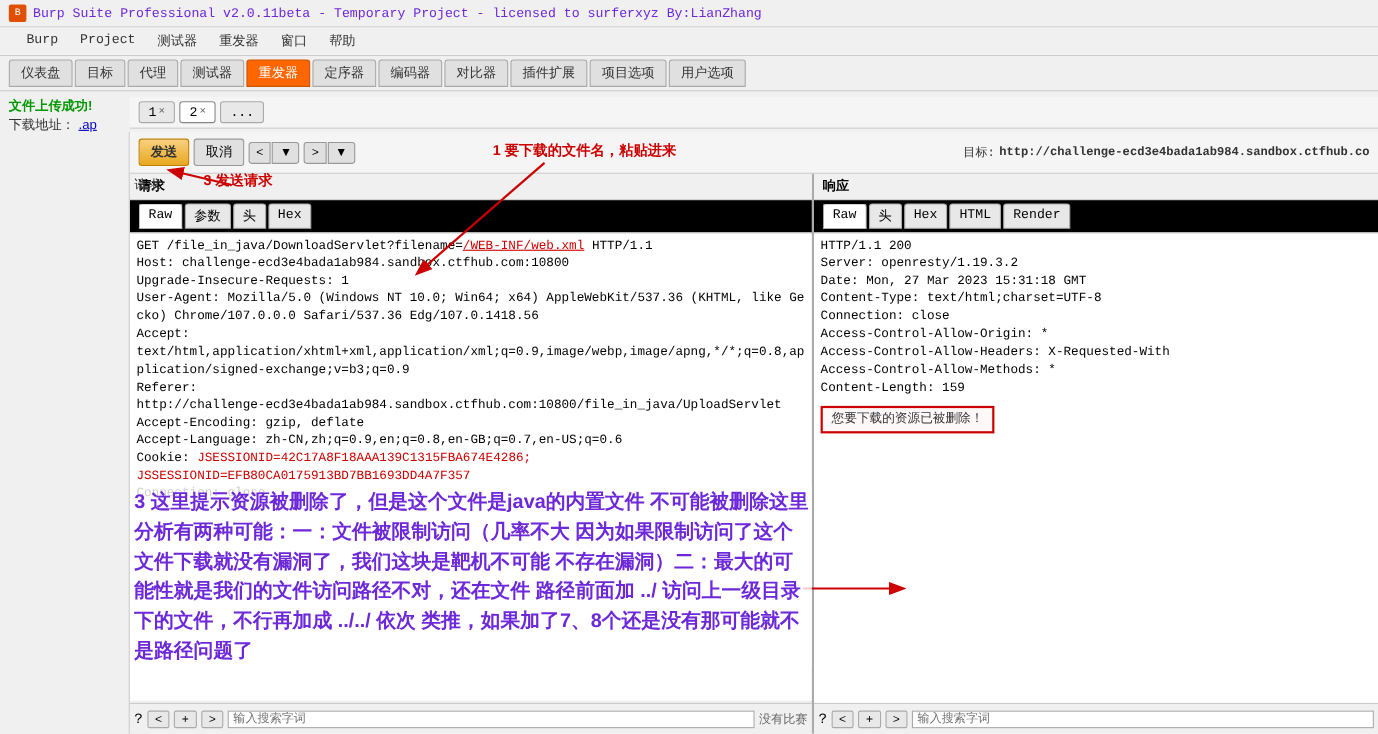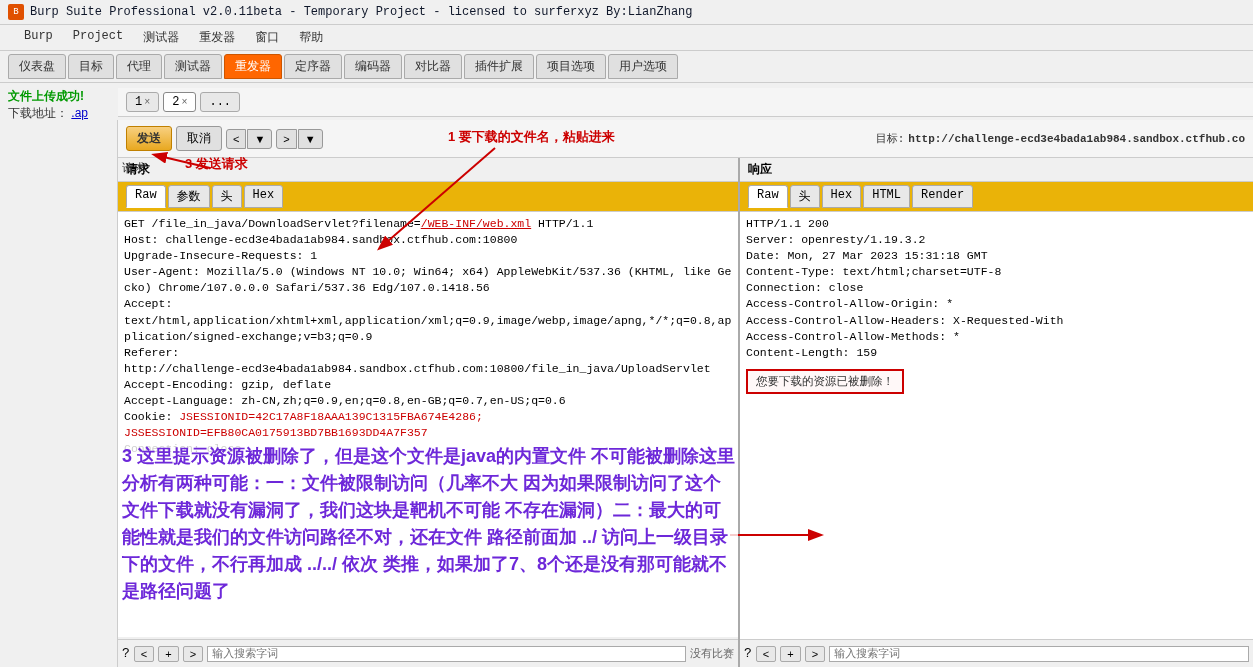--- a/index.html
+++ b/index.html
@@ -18,21 +18,21 @@
     .title-bar-icon {
       width: 16px; height: 16px;
       background: #e05000;
       border-radius: 2px;
       display: inline-block;
       font-size: 9px;
       color: white;
       text-align: center;
       line-height: 16px;
     }
-    .title-text { font-size: 12px; color: #0f172a; }
+    .title-text { font-size: 12px; color: #6d28d9; }
 
     
     .menu-bar {
       background: #f0f0f0;
       padding: 2px 20px;
       display: flex;
       gap: 12px;
       border-bottom: 1px solid #ccc;
       font-size: 12px;
     }
@@ -146,21 +146,21 @@
     .nav-group { display: flex; gap: 1px; }
     .nav-group .nav-btn { border-radius: 0; }
     .nav-group .nav-btn:first-child { border-radius: 3px 0 0 3px; }
     .nav-group .nav-btn:last-child { border-radius: 0 3px 3px 0; }
 
     
     .sub-tabs {
       display: flex;
       gap: 2px;
       padding: 3px 8px;
-      background: #eab308;
+      background: #000000;
       border-bottom: 1px solid #ccc;
     }
     .sub-tab {
       padding: 2px 8px;
       background: #e8e8e8;
       border: 1px solid #aaa;
       border-radius: 3px 3px 0 0;
       cursor: pointer;
       font-size: 12px;
     }

